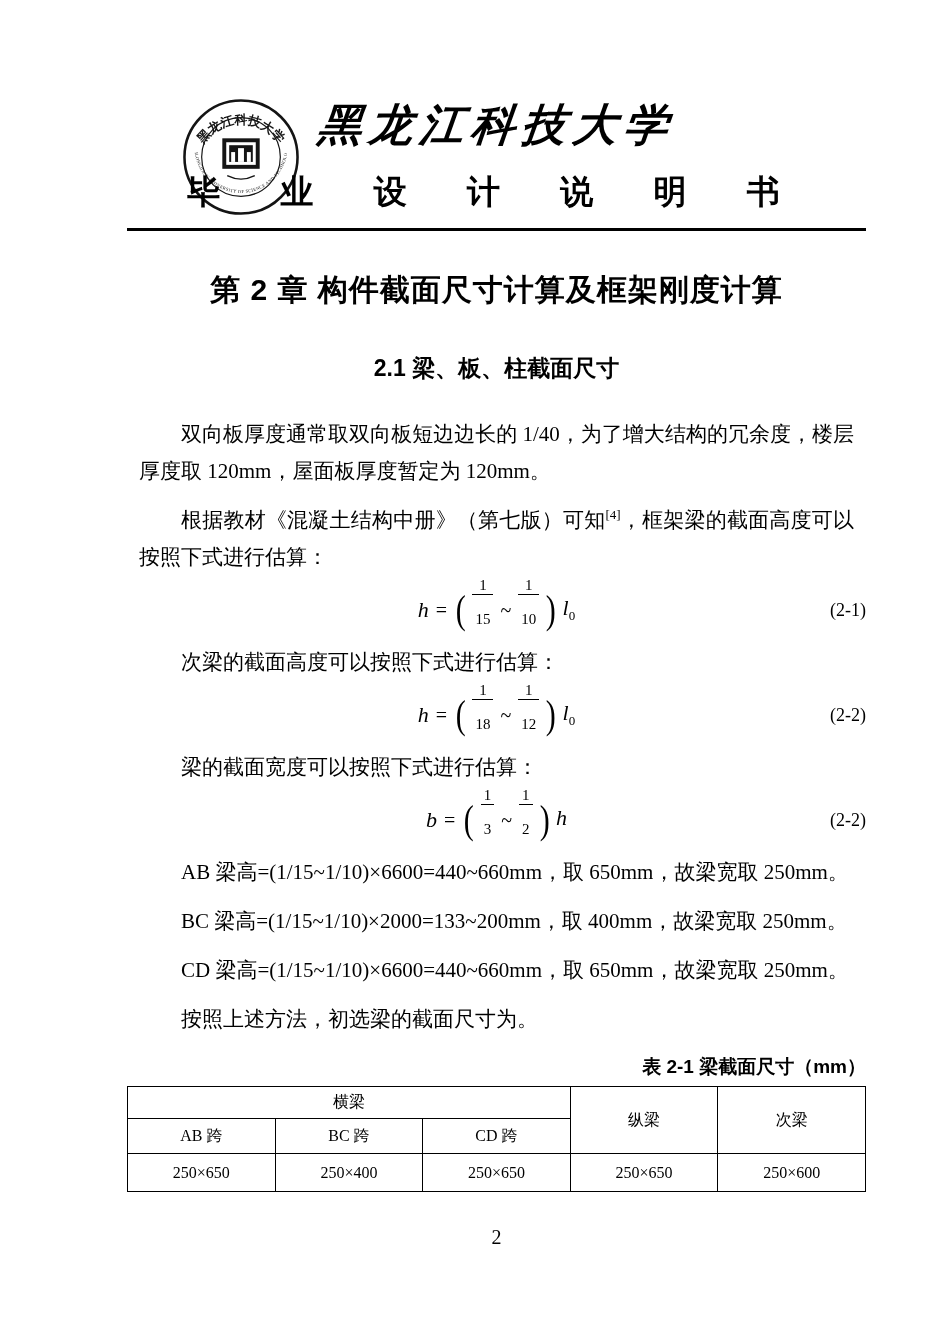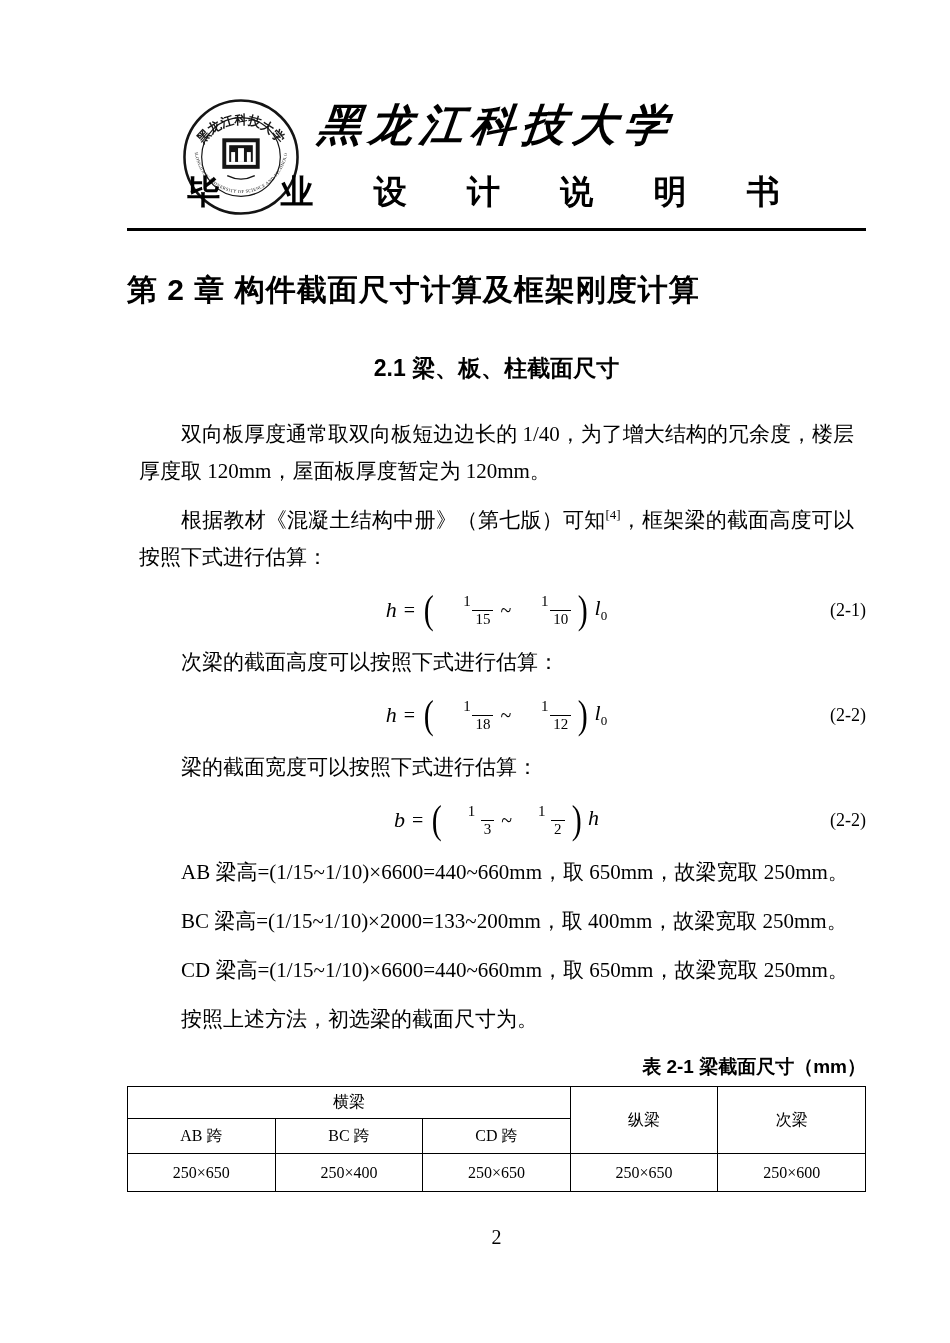--- a/index.html
+++ b/index.html
@@ -33,21 +33,21 @@
     margin-top:16px;
     font-family:"Liberation Serif","DejaVu Serif",serif;
     font-size:33px;font-weight:900;
     letter-spacing:26px;line-height:44px;
     white-space:nowrap;
   }
   
   .chapter-title{
     margin:42px 0 0 0;
     font-family:"Liberation Sans","DejaVu Sans",sans-serif;
-    font-size:30px;font-weight:bold;text-align:left;line-height:34px;
+    font-size:30px;font-weight:bold;text-align:center;line-height:34px;
     letter-spacing:1px;
   }
   .section-title{
     margin:47px 0 4px 0;
     font-family:"Liberation Sans","DejaVu Sans",sans-serif;
     font-size:23px;font-weight:bold;text-align:center;line-height:28px;
   }
   
   .body-text{margin-top:34px;}
   p.para{
@@ -67,21 +67,21 @@
   }
   .eq-body{
     display:inline-flex;align-items:center;gap:5px;
     height:44px;vertical-align:top;
   }
   .eq-var{font-style:italic;font-size:22px;}
   .eq-op{font-style:normal;font-size:20px;padding:0 2px;}
   .paren{font-style:normal;font-size:40px;font-weight:300;line-height:40px;transform:scaleX(0.75);}
   .frac{display:inline-flex;flex-direction:column;align-items:center;font-size:15px;line-height:1.12;}
   .fr-top{padding:0 3px;}
-  .fr-bot{border-top:1.4px solid #000;padding:0 3px;margin-left:32px;}
+  .fr-bot{border-top:1.4px solid #000;padding:16px 3px;}
   .eq-sub{font-size:13px;font-style:normal;}
   .eq-num{
     position:absolute;right:0;top:50%;transform:translateY(-50%);
     font-size:18px;
   }
   
   .table-caption{
     margin:16px 0 6px 0;
     font-family:"Liberation Sans","DejaVu Sans",sans-serif;
     font-size:19px;font-weight:bold;text-align:right;

